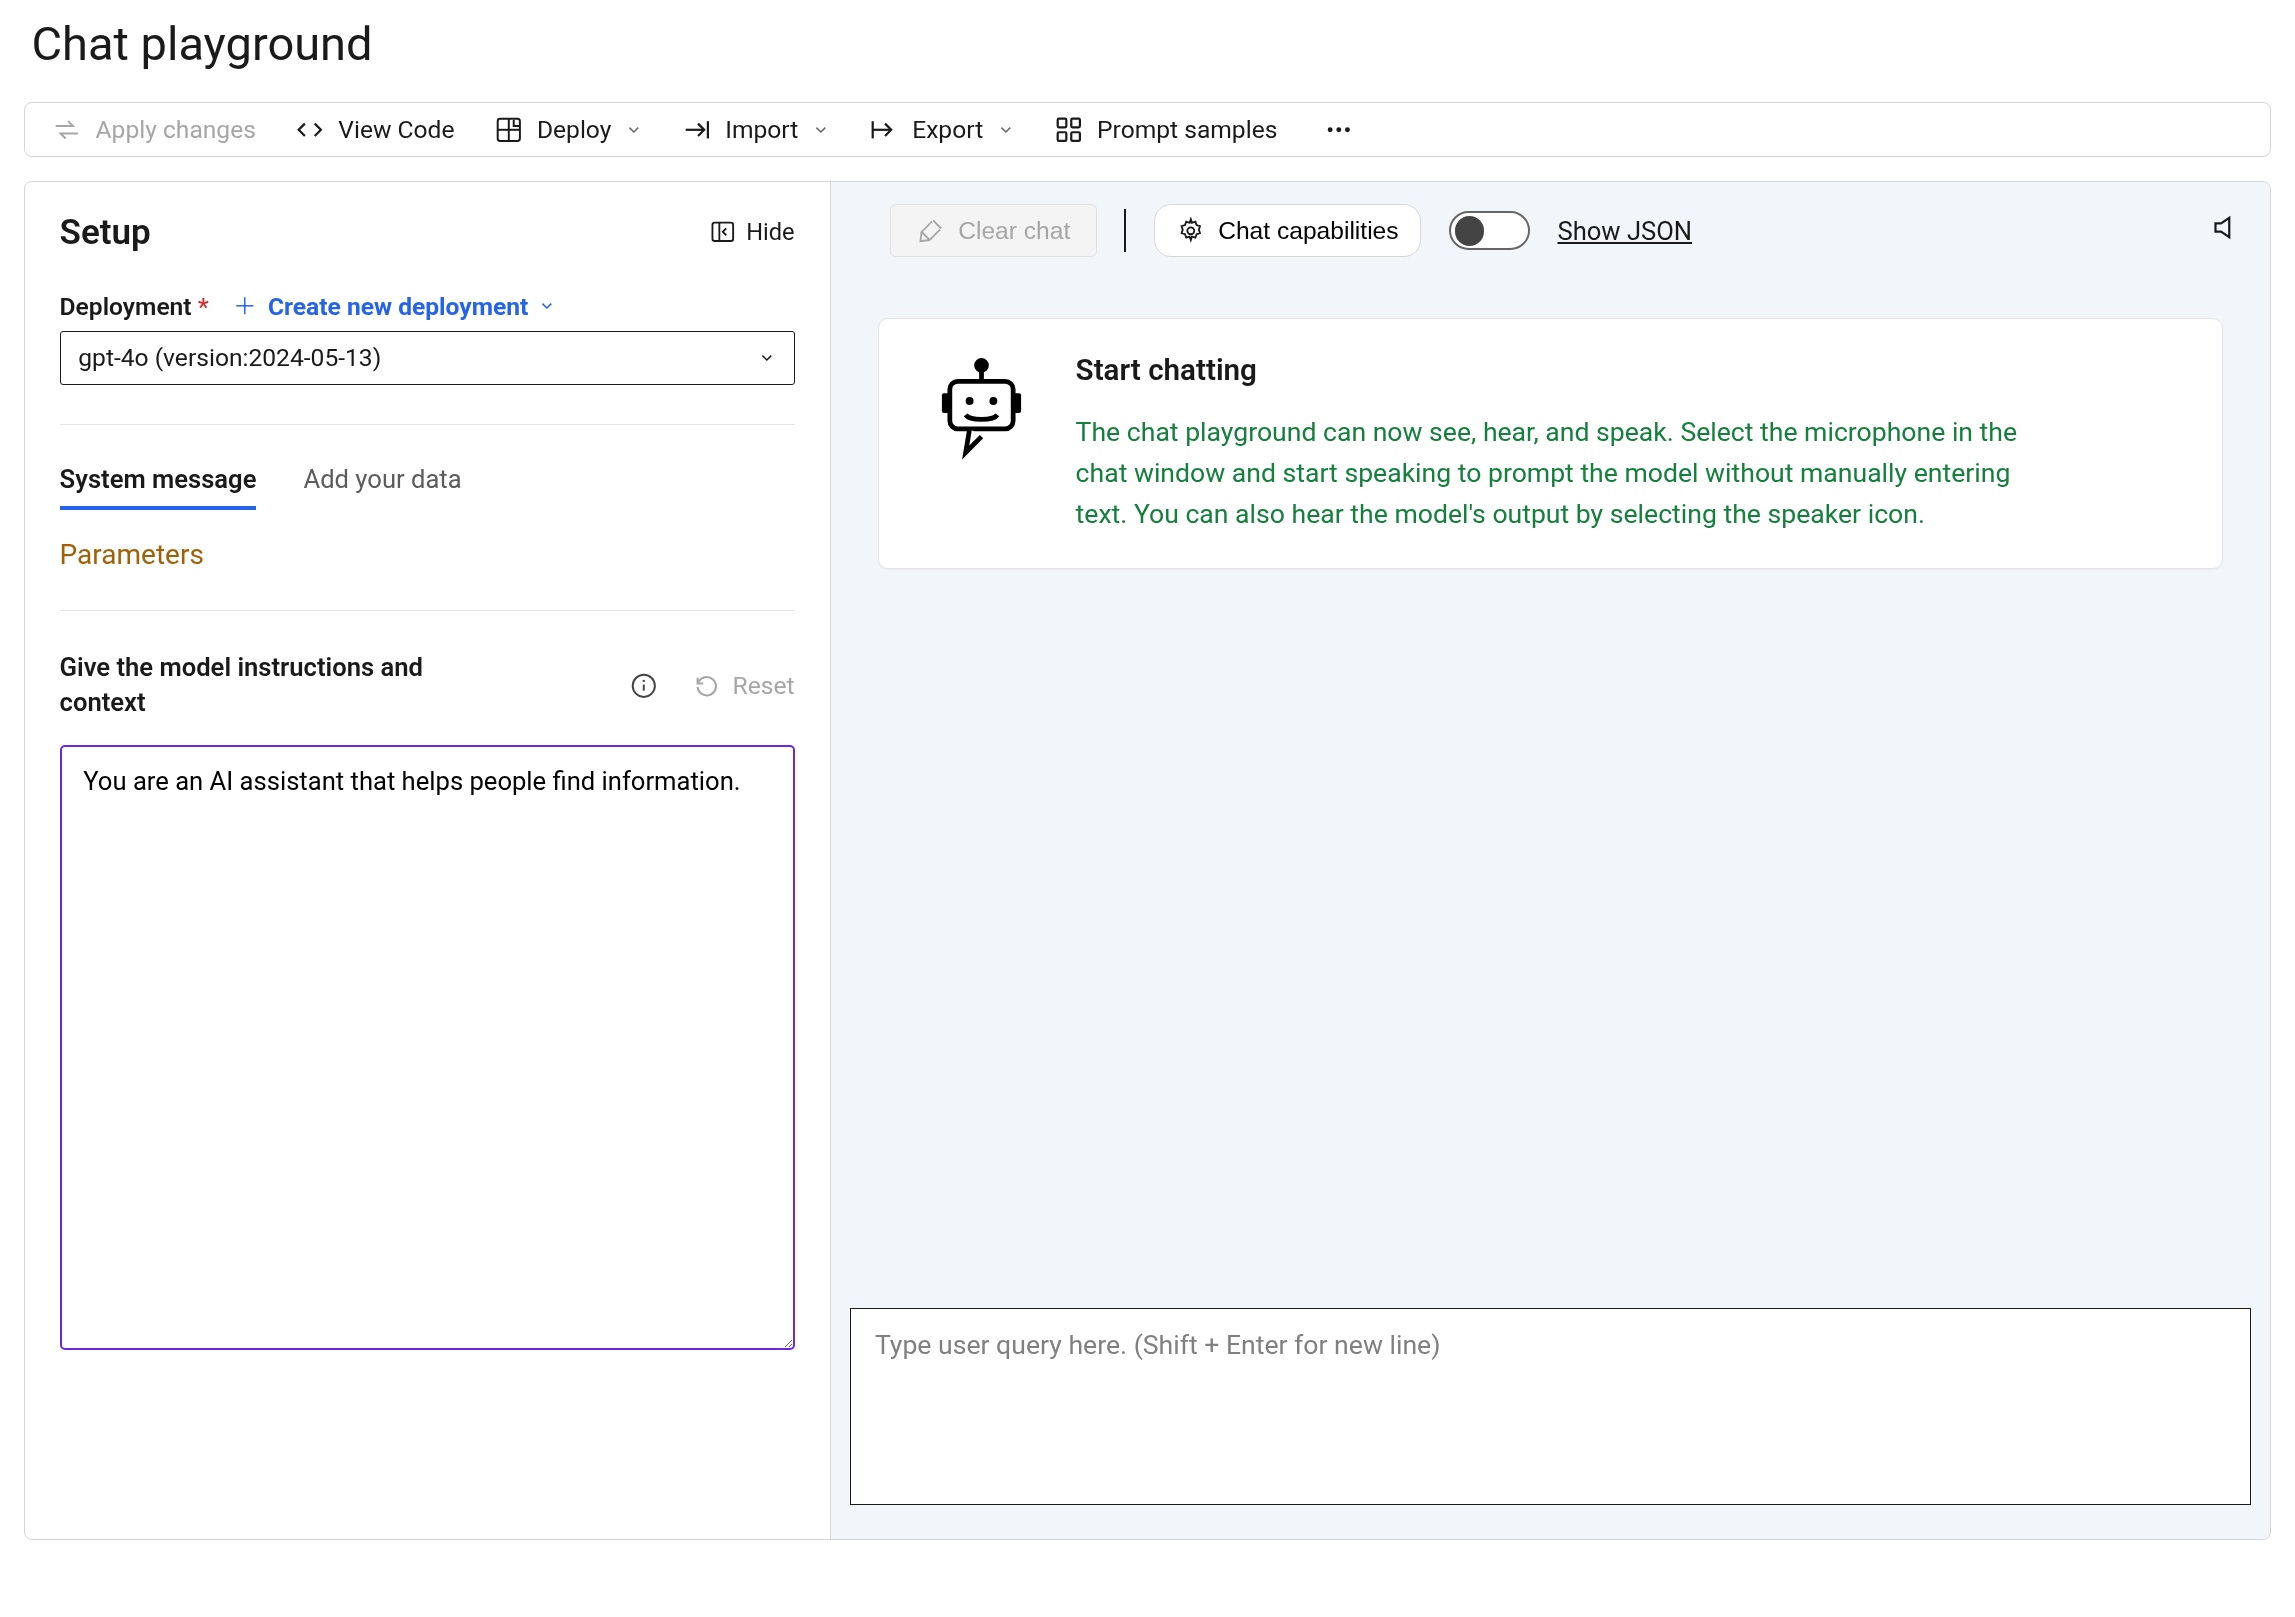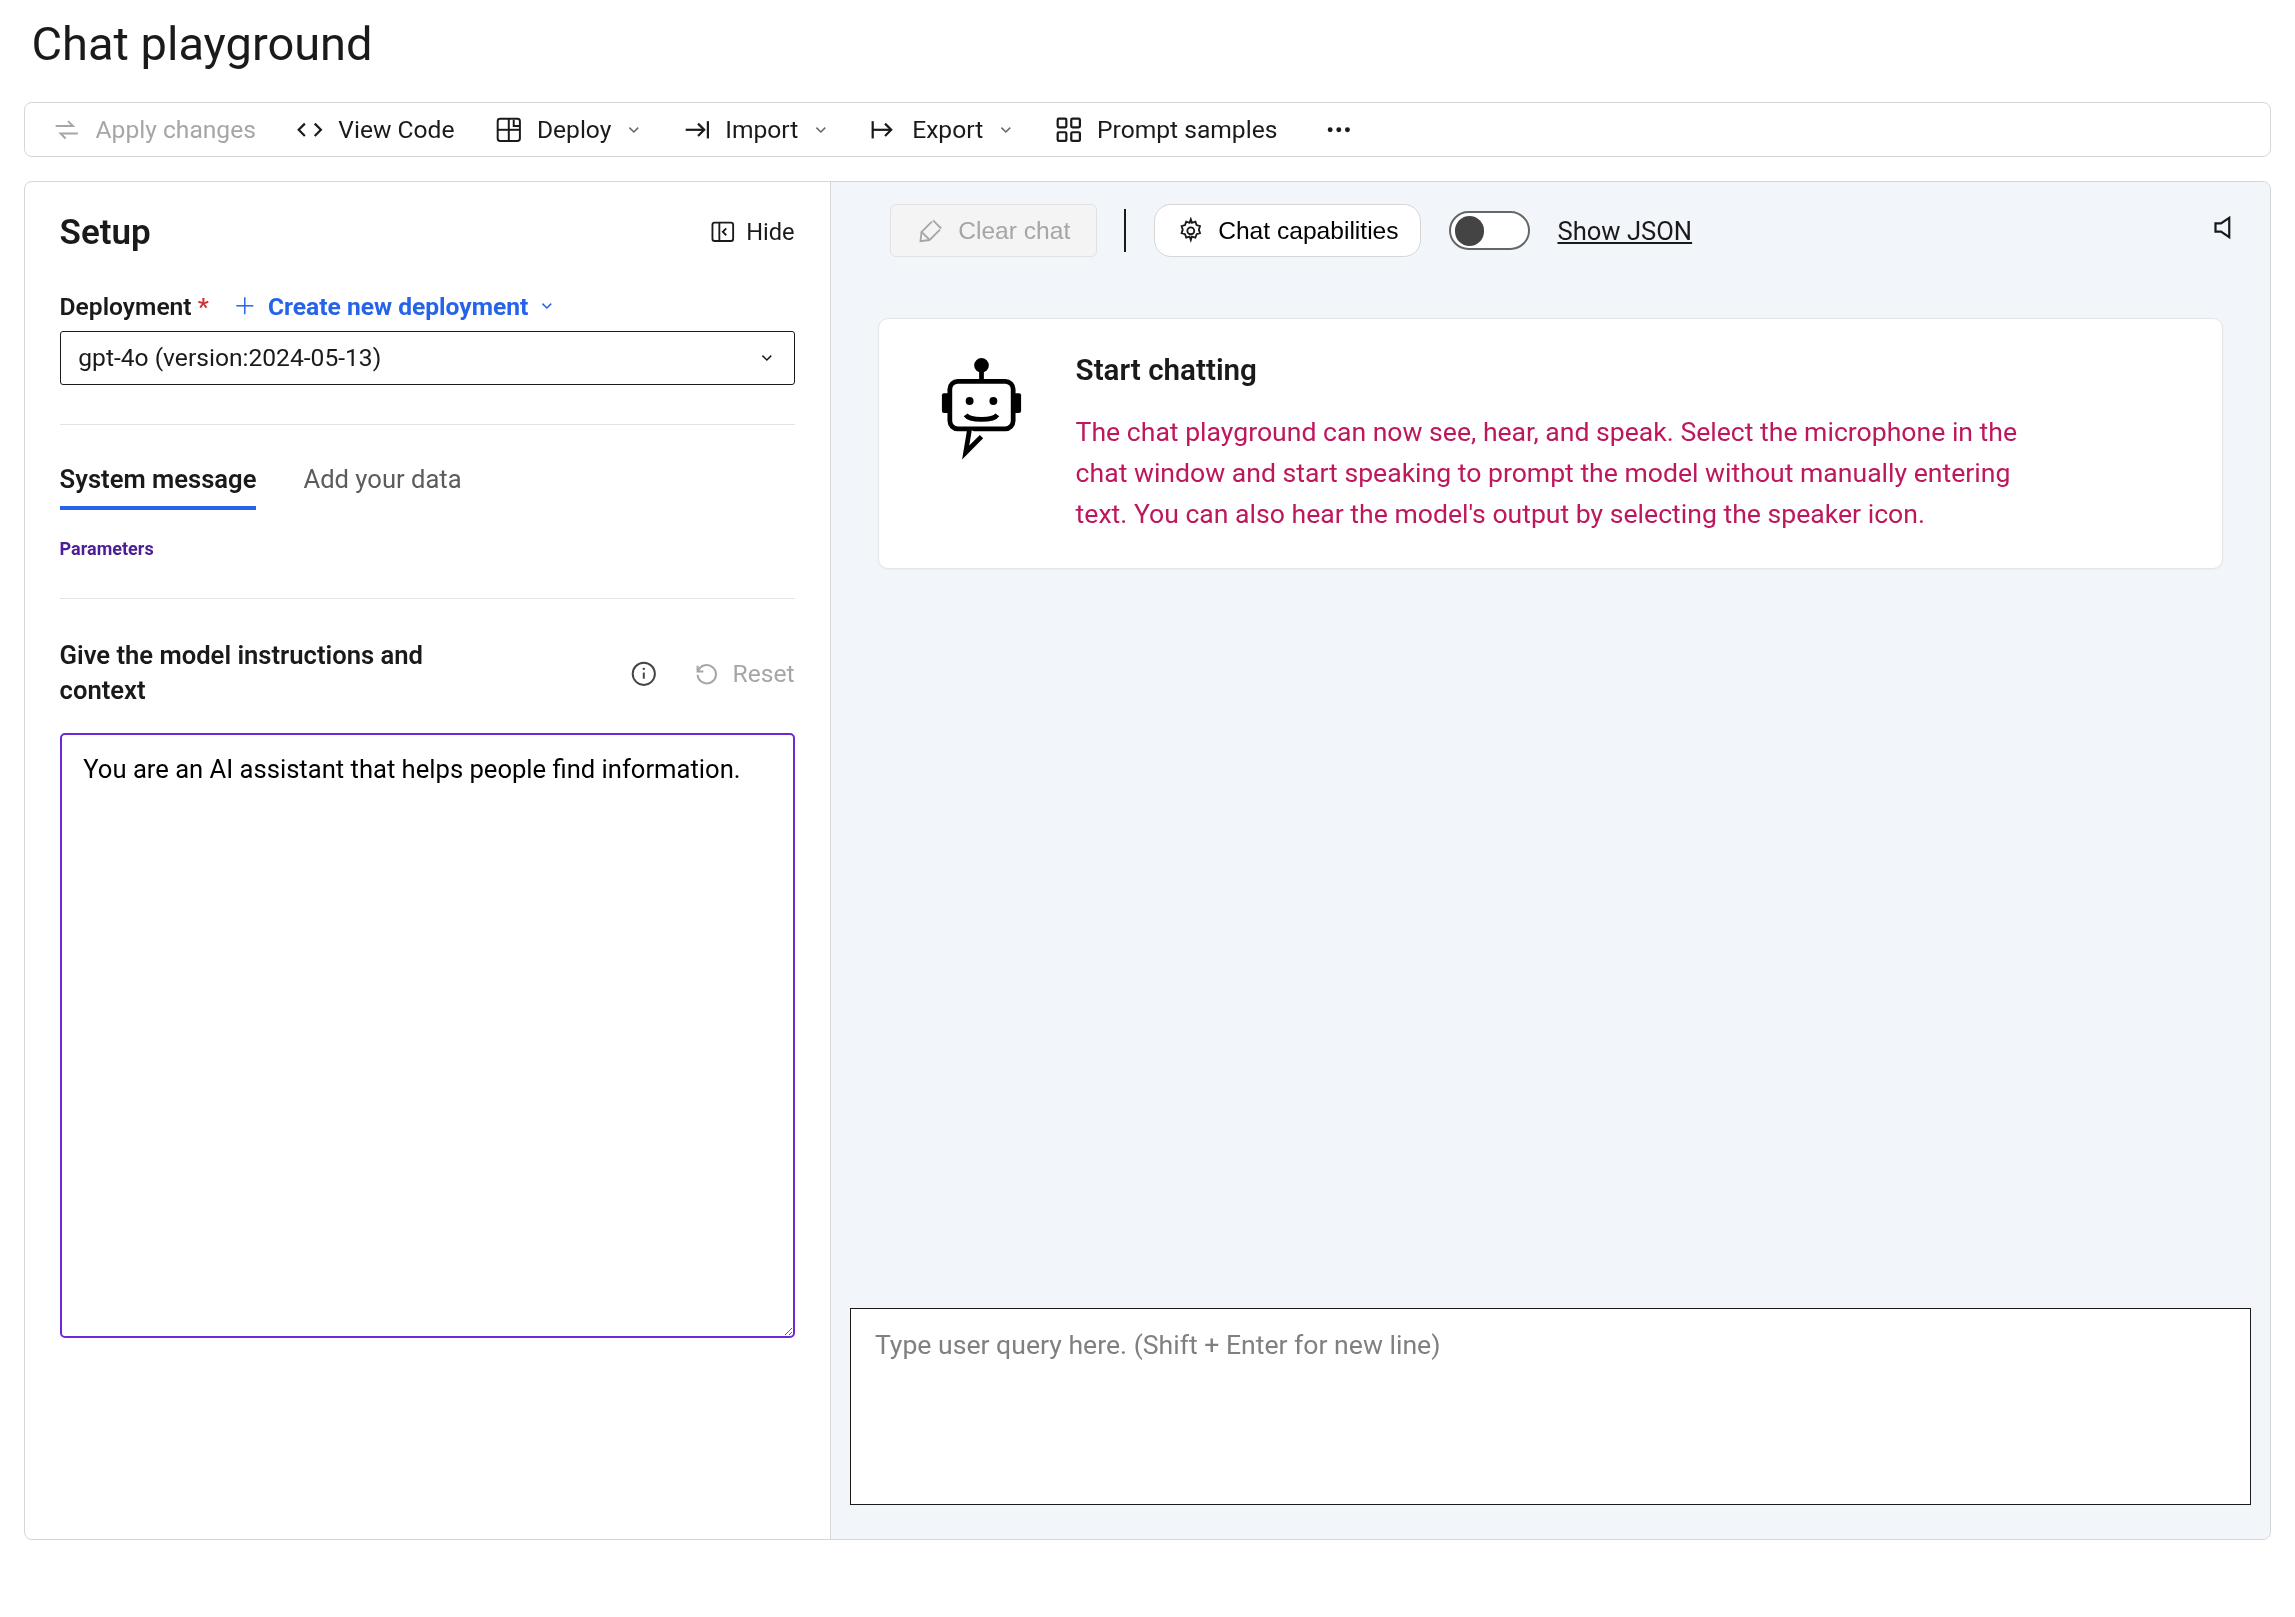--- a/index.html
+++ b/index.html
@@ -69,21 +69,21 @@
   .select {
     width: 100%; border:1px solid #1a1a1a; border-radius:3px;
     padding: 11.8px 17.7px; font-size:24.6px; display:flex; justify-content:space-between;
     align-items:center; margin-top:9.9px;
   }
   .divider { border:none; border-top:1px solid #e3e3e3; margin:39px 0; }
 
   .tabs { display:flex; gap:47px; }
   .tab { font-size:25.6px; color:#5c5c5c; padding-bottom:11.8px; cursor:pointer; }
   .tab.active { color:#1a1a1a; font-weight:600; border-bottom:4.9px solid #2563eb; }
-  .params { margin-top:27.6px; font-size:18px; color:#4c1d95;font-weight:bold; }
+  .params { margin-top:27.6px; font-size:28px; color:#a16207; }
 
   .instr-head { display:flex; align-items:center; justify-content:space-between; gap:15.8px; margin-top:9.9px;}
   .instr-head .lbl { font-size:25.6px; font-weight:600; max-width:414px; line-height:1.4; }
   .instr-head .right { display:flex; align-items:center; gap:35px; }
   .reset-btn { display:inline-flex; align-items:center; gap:11.8px; color:#a6a6a6; font-size:24.6px; cursor:default;}
   .sys-ta {
     width:100%; height:605px; border:2px solid #6d28d9; border-radius:5px;
     padding:17.7px 21.7px; font-size:25.6px; font-family:inherit; resize:both;
     margin-top:23.6px; line-height:1.4;
   }
@@ -117,21 +117,21 @@
   }
   .show-json { font-size:25.6px;text-decoration:underline; }
   .speaker { margin-left:auto; cursor:pointer; }
 
   .start-card {
     background:#fff; border:1px solid #e5e5e5; border-radius:9.9px;
     margin:39px 47px; padding:34px 55px; display:flex; gap:47px;
     box-shadow:0 1px 2px rgba(0,0,0,.04);
   }
   .start-card h3 { font-size:29.6px; font-weight:600; margin-bottom:23.6px; }
-  .start-card p { font-size:26.6px; line-height:1.55; color:#be185d; max-width:985px;}
+  .start-card p { font-size:26.6px; line-height:1.55; color:#15803d; max-width:985px;}
 
   .input-row { margin-top:auto; padding:0 19.7px 27.6px 19.7px; }
   .chat-input {
     width:100%; height:197px; border:1px solid #1a1a1a; background:#fff;
     padding:19.7px 23.6px; font-size:26.6px; font-family:inherit; resize:none;
   }
   .chat-input::placeholder{ color:#808080; }
 
   
   .ic { display:inline-block; }

